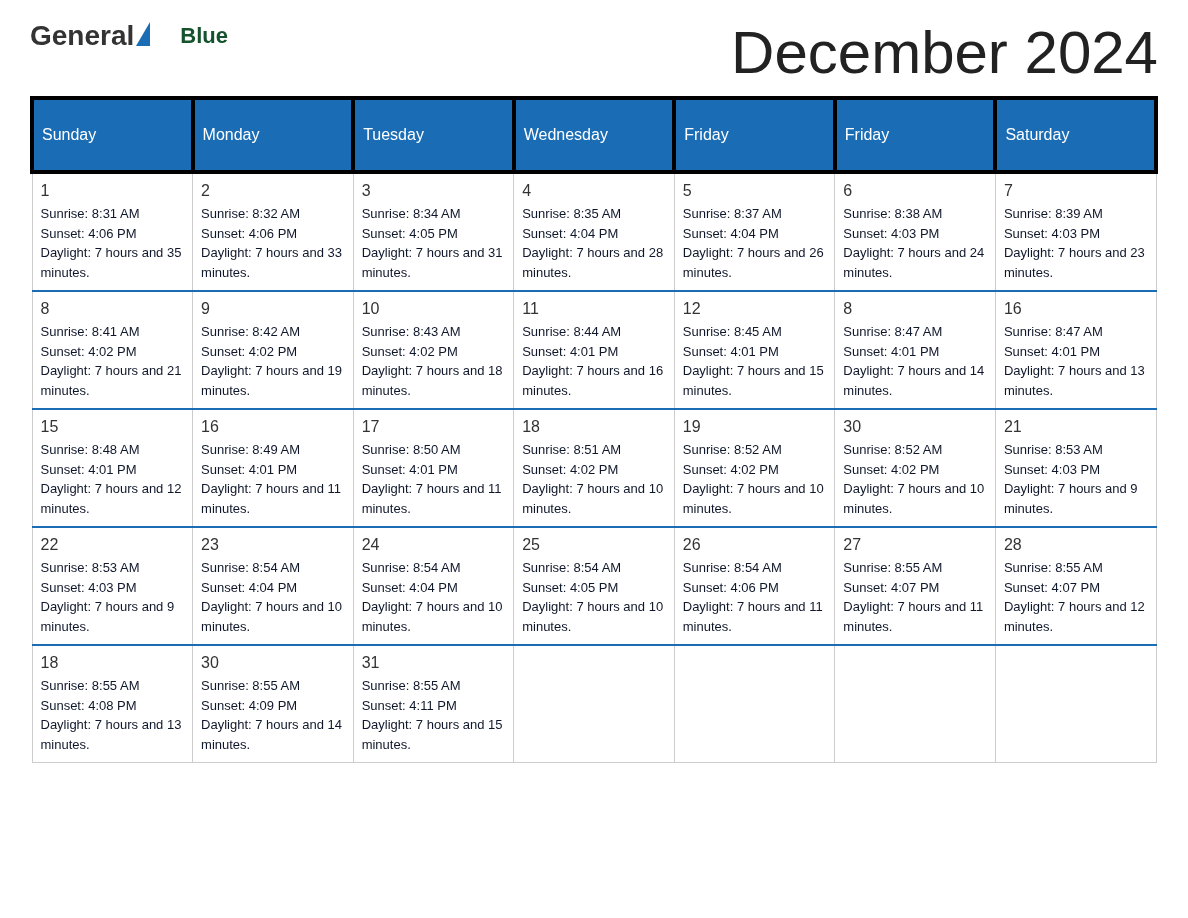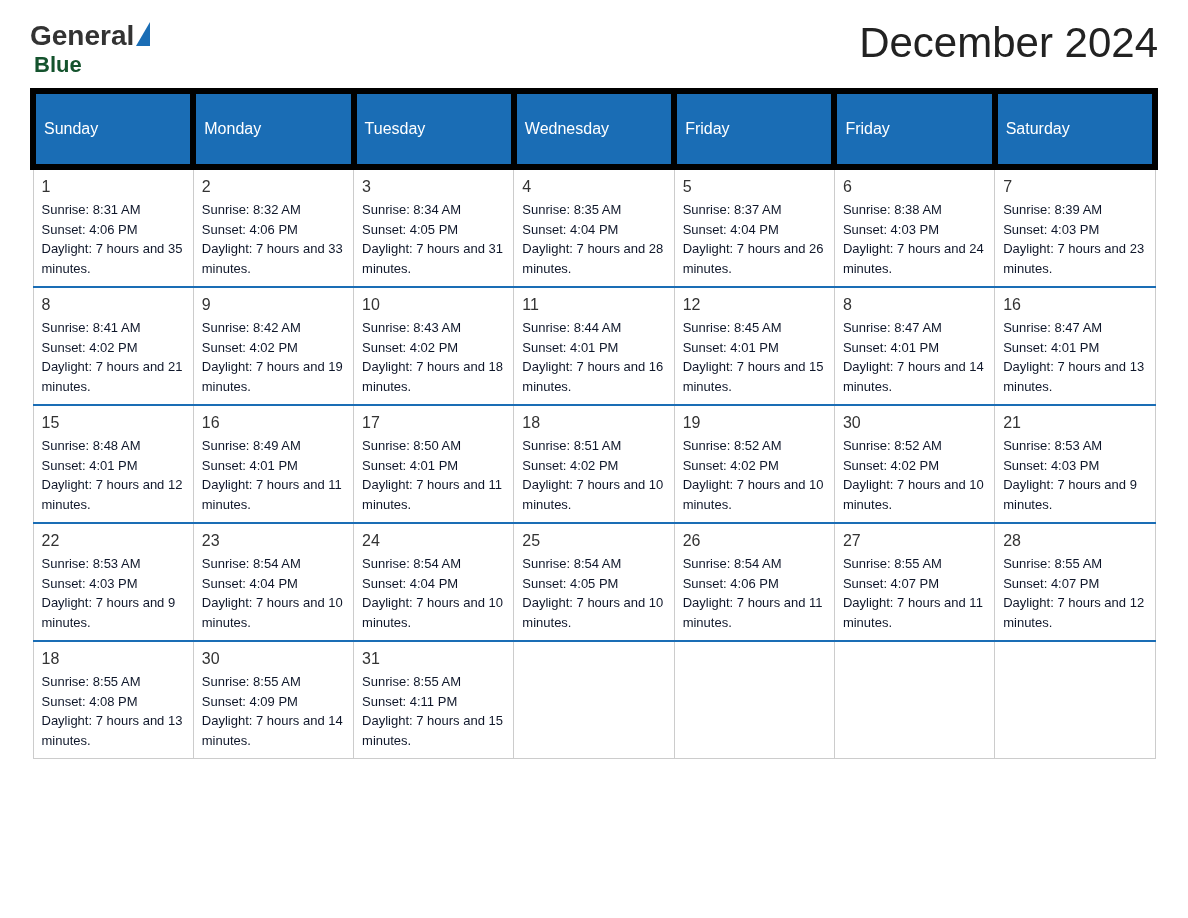--- a/index.html
+++ b/index.html
@@ -11,22 +11,23 @@
       padding: 20px 30px;
     }
     .header {
       display: flex;
       justify-content: space-between;
       align-items: flex-start;
       margin-bottom: 10px;
     }
     .logo {
       display: flex;
-      flex-direction: column;
-      align-items: flex-start;
+      flex-direction: row;
+      align-items: center;
+      gap: 24px;
     }
     .logo-top {
       display: flex;
       align-items: center;
     }
     .logo-text-general {
       font-size: 28px;
       font-weight: bold;
       color: #333;
     }
@@ -48,21 +49,21 @@
     .logo-bottom {
       font-size: 22px;
       font-weight: bold;
       color: #14532d;
       margin-left: 4px;
     }
     .title-block {
       text-align: right;
     }
     .month-title {
-      font-size: 42px;
+      font-size: 60px;
       font-weight: normal;
       color: #222;
       line-height: 1.1;
       text-align: right;
     }
     .location {
       font-size: 22px;
       color: #444;
       margin-top: 4px;
     }
@@ -71,21 +72,21 @@
       border-collapse: collapse;
       margin-top: 10px;
     }
     th {
       background-color: #1a6db5;
       color: #fff;
       padding: 26px 8px;
       font-size: 16px;
       font-weight: normal;
       text-align: left;
-      border: 6px solid #000000;
+      border: 4px solid #000000;
     }
     td {
       vertical-align: top;
       padding: 8px;
       border: 1px solid #ccc;
       width: calc(100% / 7);
       font-size: 13px;
       color: #333;
       min-height: 90px;
     }

